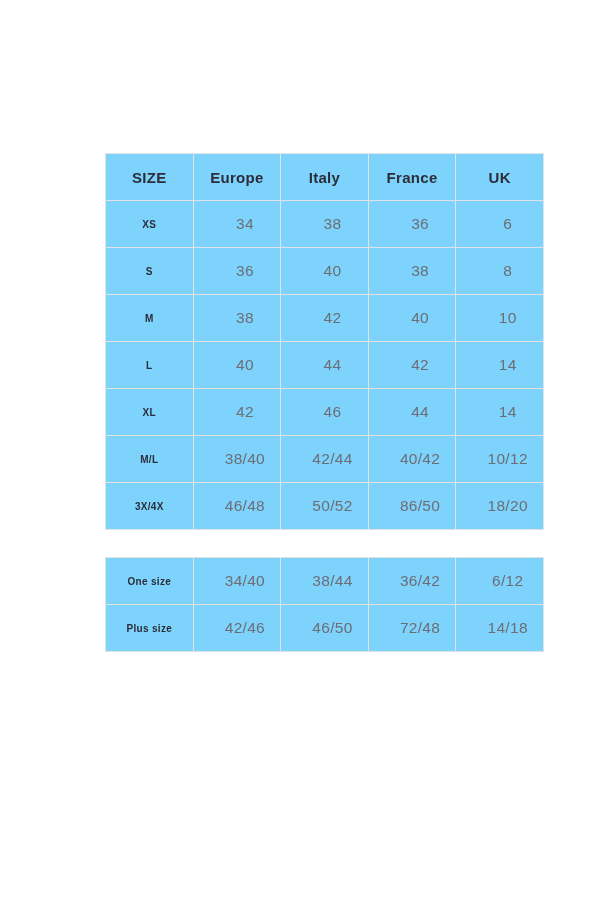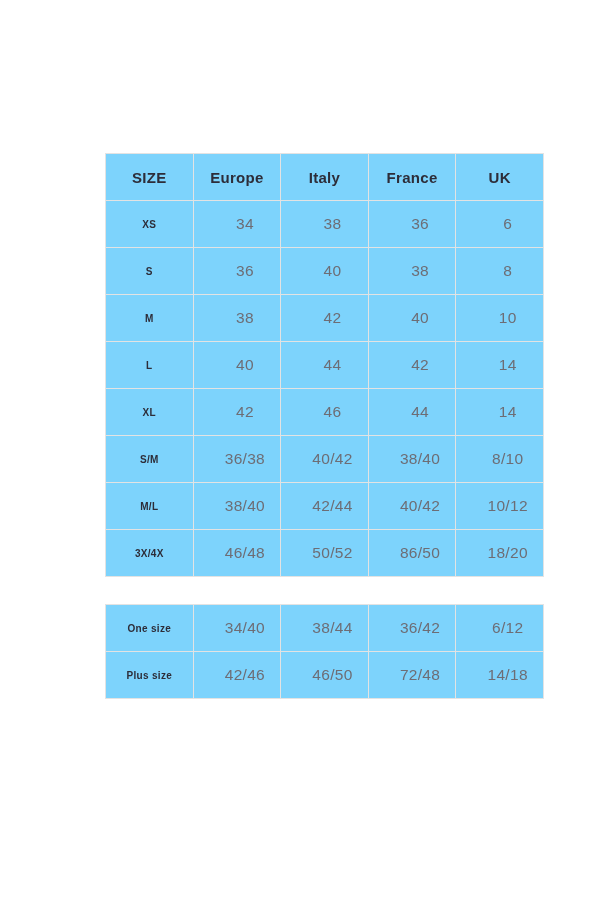--- a/index.html
+++ b/index.html
@@ -101,27 +101,20 @@
           <td class="value-cell">14</td>
         </tr>
         <tr>
           <td class="label-cell">XL</td>
           <td class="value-cell">42</td>
           <td class="value-cell">46</td>
           <td class="value-cell">44</td>
           <td class="value-cell">14</td>
         </tr>
         <tr>
-          <td class="label-cell">S/M</td>
-          <td class="value-cell">36/38</td>
-          <td class="value-cell">40/42</td>
-          <td class="value-cell">38/40</td>
-          <td class="value-cell">8/10</td>
-        </tr>
-        <tr>
           <td class="label-cell">M/L</td>
           <td class="value-cell">38/40</td>
           <td class="value-cell">42/44</td>
           <td class="value-cell">40/42</td>
           <td class="value-cell">10/12</td>
         </tr>
         <tr>
           <td class="label-cell">3X/4X</td>
           <td class="value-cell">46/48</td>
           <td class="value-cell">50/52</td>

